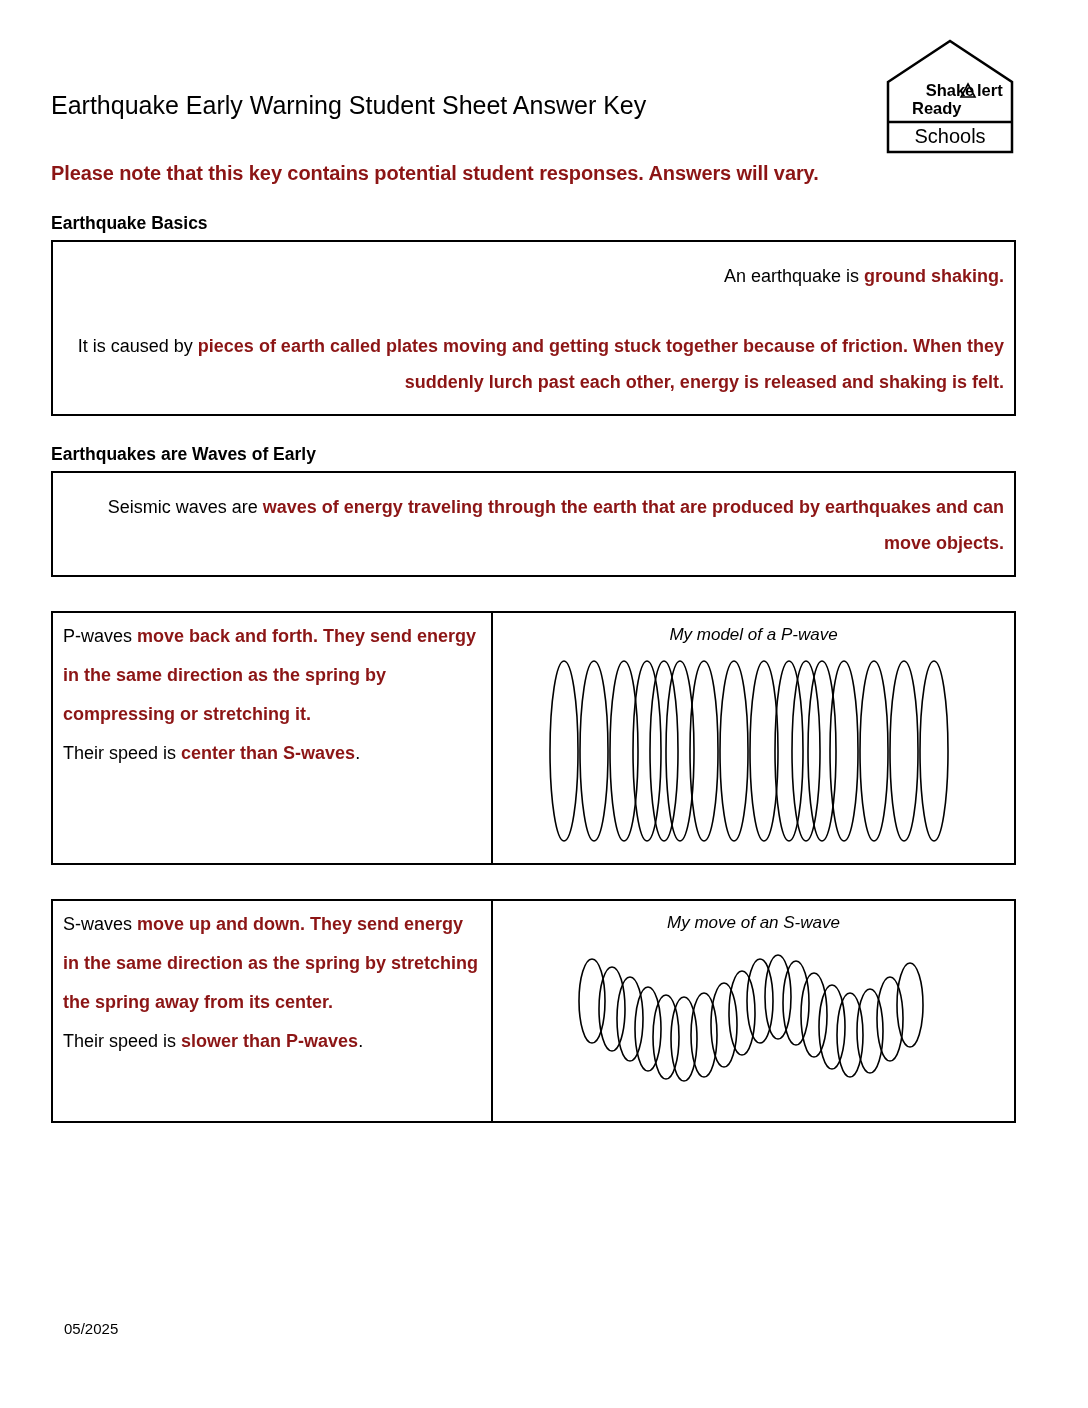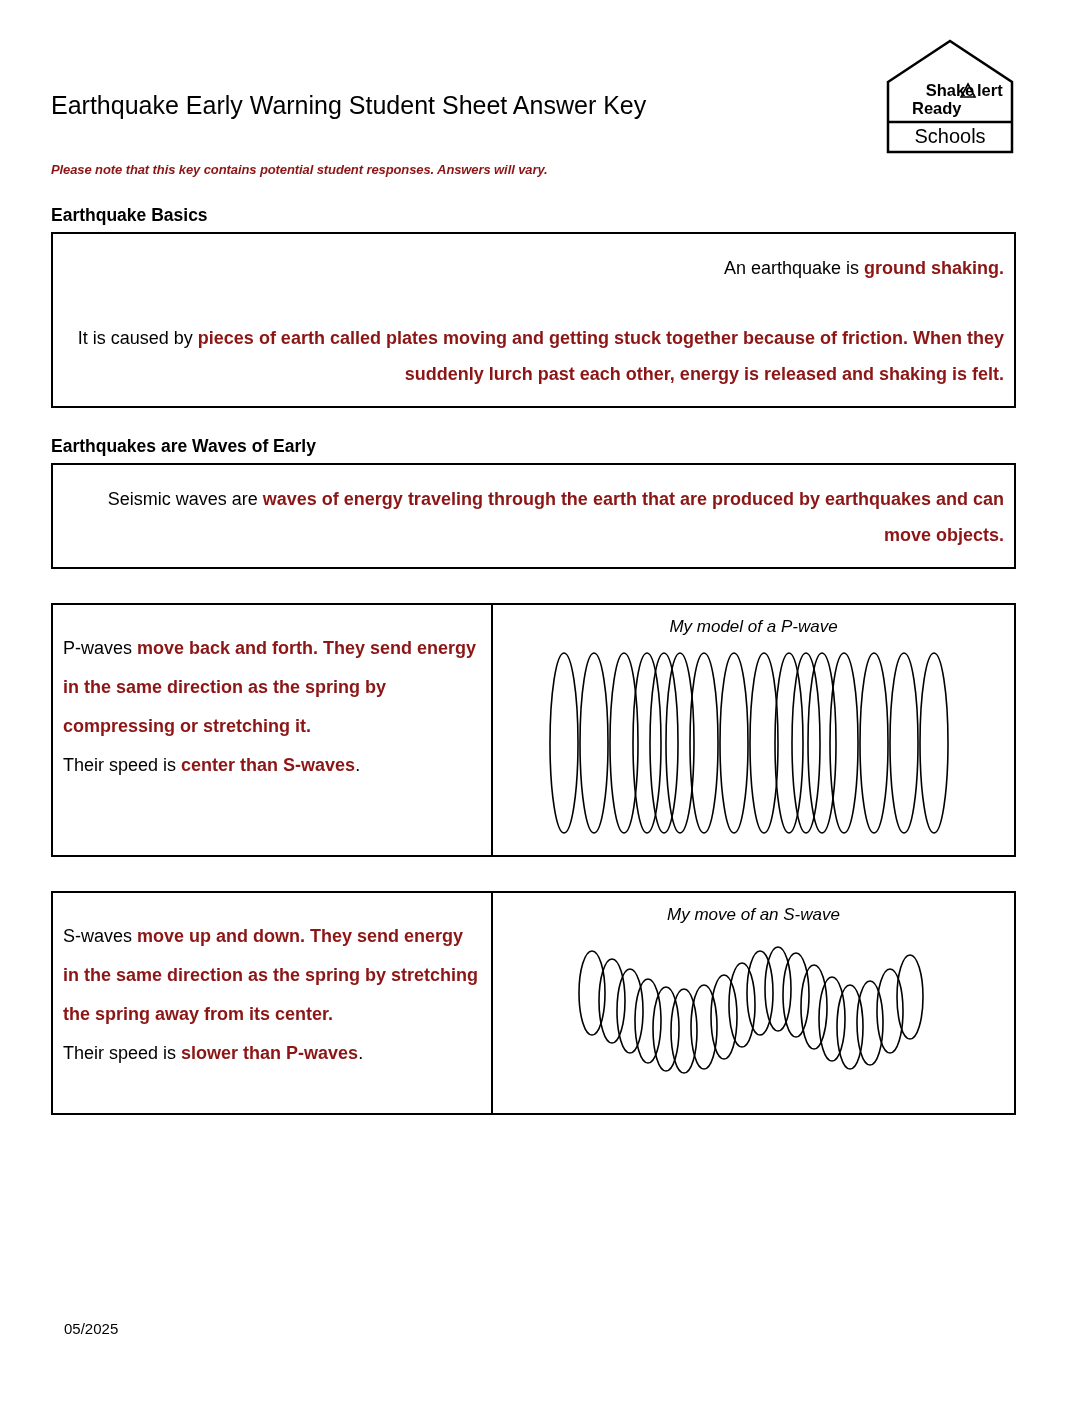--- a/index.html
+++ b/index.html
@@ -46,24 +46,23 @@
     right: 0px;
     top: -32px;
     width: 132px;
     height: 118px;
   }
   .logo svg { display: block; }
 
   .note {
     color: #8c1515;
     font-weight: bold;
-    font-size: 13px;
+    font-size: 20px;
     margin-top: 2px;
     letter-spacing: -0.1px;
-    font-style: italic;
   }
 
   .section-title {
     font-weight: bold;
     font-size: 17.5px;
     margin-top: 28px;
     margin-bottom: 6px;
   }
 
   .box {
@@ -89,21 +88,21 @@
   .wave-row {
     display: flex;
     border: 2px solid #000;
     box-sizing: border-box;
     margin-top: 34px;
   }
   .wave-text {
     width: 440px;
     box-sizing: border-box;
     border-right: 2px solid #000;
-    padding: 24px 12px 14px 10px;
+    padding: 4px 12px 14px 10px;
   }
   .wave-text p {
     margin: 0;
     font-size: 18px;
     line-height: 39px;
   }
   .wave-fig {
     flex: 1;
     box-sizing: border-box;
     padding: 12px 10px;

